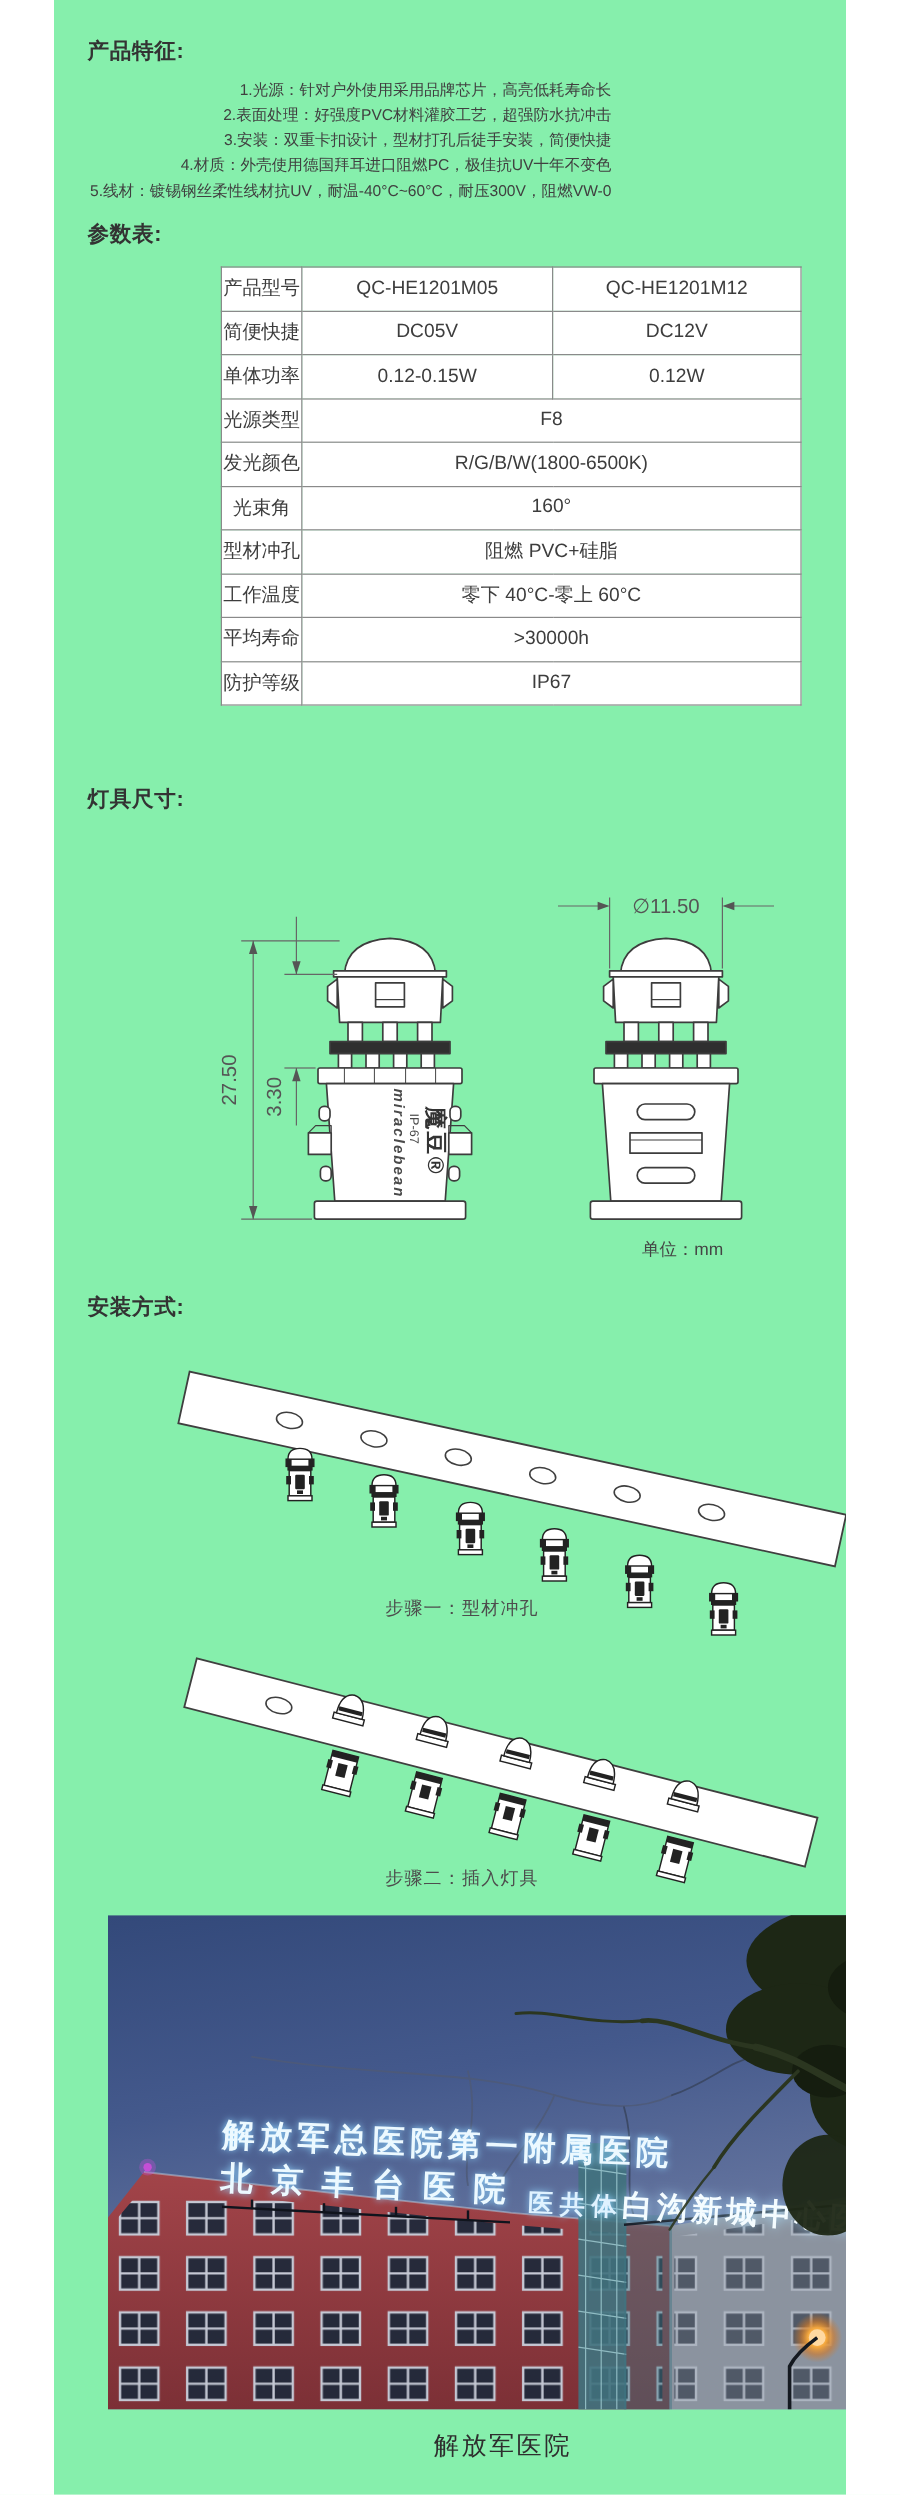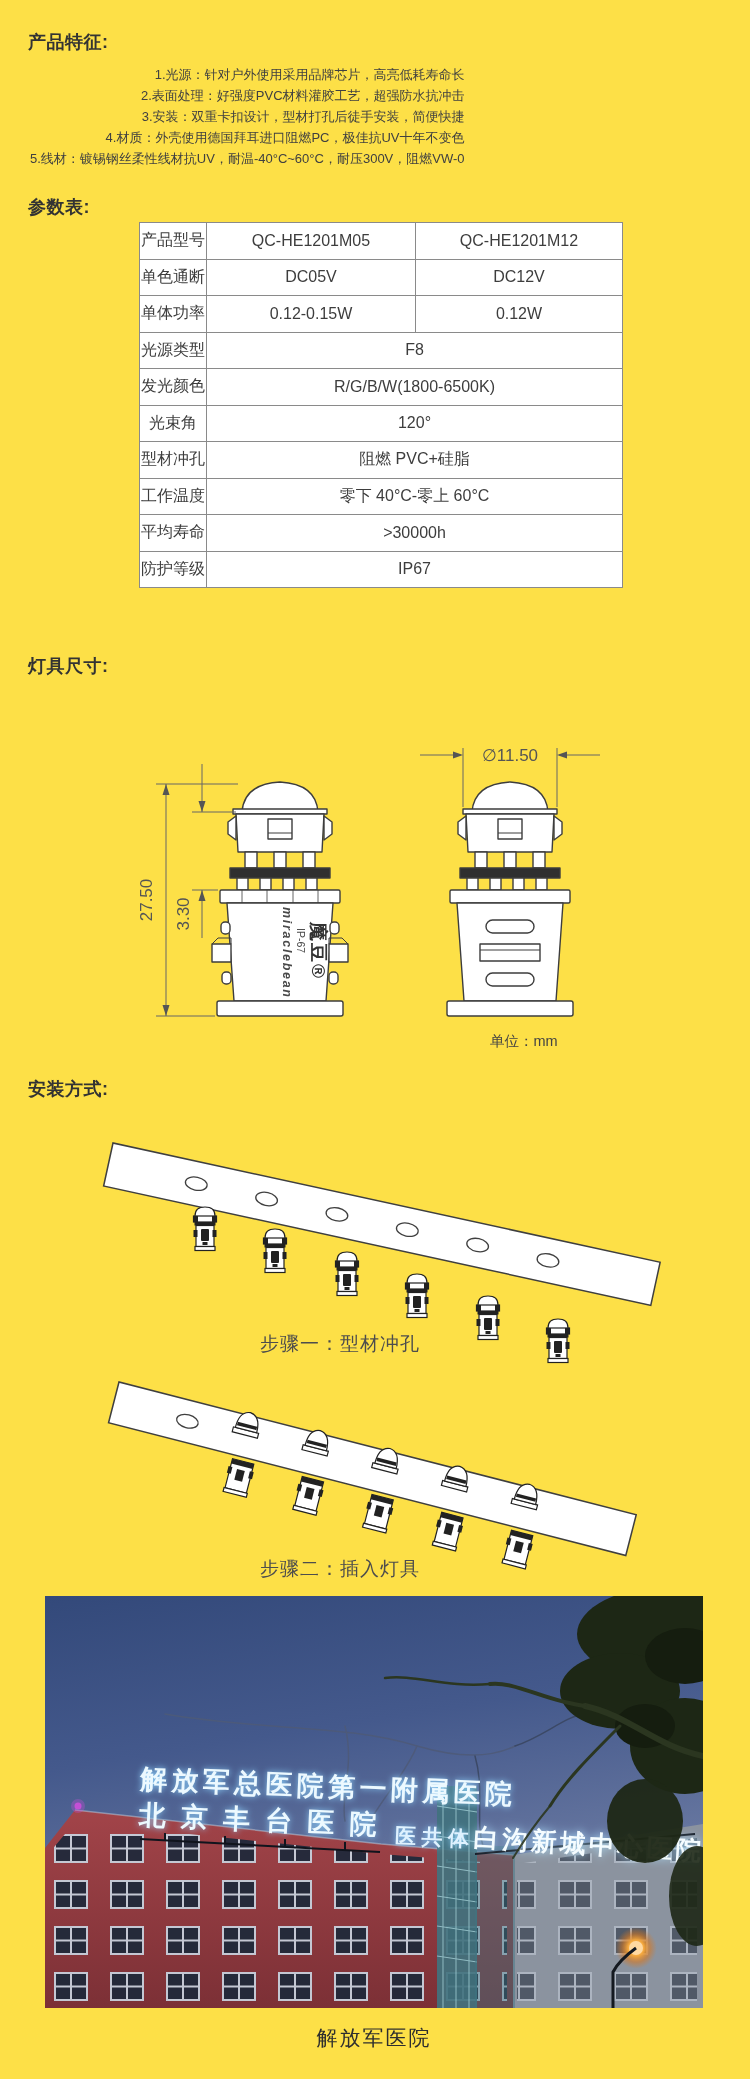--- a/index.html
+++ b/index.html
@@ -1,75 +1,75 @@
 <!DOCTYPE html>
 <html><head>
 <meta charset="utf-8">
 <style>
   * { margin:0; padding:0; box-sizing:border-box; }
   html,body { background:#ffffff; }
   body { font-family:"Liberation Sans", sans-serif; }
-  .page { position:relative; width:750px; height:2079px; background:#fde047; overflow:hidden; margin:0 auto; }
+  .page { position:relative; width:660px; height:2079px; background:#86efac; overflow:hidden; margin:0 auto; }
   .abs { position:absolute; }
   h2.sec { font-size:18px; font-weight:bold; color:#333; letter-spacing:0.5px; }
   .feature-list { list-style:none;text-align:right; }
   .feature-list li { font-size:13px; line-height:21px; color:#404040; white-space:nowrap; }
   table.params { border-collapse:collapse; table-layout:fixed; width:483px; }
   table.params td { border:1px solid #8a8a8a; font-size:16px; color:#3d3d3d;
     text-align:center; vertical-align:middle; height:36.5px; background:#fff; }
   td.c1 { width:67px; } td.c2 { width:209px; } td.c3 { width:207px;margin-top:48px; }
-  .caption-step { font-size:19px; color:#4d4d4d; text-align:center; letter-spacing:1px; }
+  .caption-step { font-size:15px; color:#4d4d4d; text-align:center; letter-spacing:1px; }
   .photo-caption { font-size:21px; font-weight:normal; color:#2e2e2e; text-align:center; letter-spacing:2px; }
   svg { display:block; }
   .dimtxt { font-size:17px; fill:#555; font-family:"Liberation Sans",sans-serif; }
   text { font-family:"Liberation Sans",sans-serif; }
 </style>
 </head>
 <body>
 
 <div class="page">
 
   <h2 class="sec abs" style="left:28px; top:30px;">产品特征:</h2>
   <ul class="feature-list abs" style="left:30px; top:64px;">
     <li>1.光源：针对户外使用采用品牌芯片，高亮低耗寿命长</li>
     <li>2.表面处理：好强度PVC材料灌胶工艺，超强防水抗冲击</li>
     <li>3.安装：双重卡扣设计，型材打孔后徒手安装，简便快捷</li>
     <li>4.材质：外壳使用德国拜耳进口阻燃PC，极佳抗UV十年不变色</li>
     <li>5.线材：镀锡钢丝柔性线材抗UV，耐温-40°C~60°C，耐压300V，阻燃VW-0</li>
   </ul>
 
-  <h2 class="sec abs" style="left:28px; top:183px;margin-top:12px;">参数表:</h2>
+  <h2 class="sec abs" style="left:28px; top:183px;">参数表:</h2>
   <table class="params abs" style="left:139px; top:222px;">
     <tbody>
         <tr>
       <td class="c1">产品型号</td>
       <td class="c2">QC-HE1201M05</td>
       <td class="c3">QC-HE1201M12</td>
     </tr>
     <tr>
-      <td class="c1">单色通断</td>
+      <td class="c1">简便快捷</td>
       <td class="c2">DC05V</td>
       <td class="c3">DC12V</td>
     </tr>
     <tr>
       <td class="c1">单体功率</td>
       <td class="c2">0.12-0.15W</td>
       <td class="c3">0.12W</td>
     </tr>
     <tr>
       <td class="c1">光源类型</td>
       <td colspan="2">F8</td>
     </tr>
     <tr>
       <td class="c1">发光颜色</td>
       <td colspan="2">R/G/B/W(1800-6500K)</td>
     </tr>
     <tr>
       <td class="c1">光束角</td>
-      <td colspan="2">120°</td>
+      <td colspan="2">160°</td>
     </tr>
     <tr>
       <td class="c1">型材冲孔</td>
       <td colspan="2">阻燃 PVC+硅脂</td>
     </tr>
     <tr>
       <td class="c1">工作温度</td>
       <td colspan="2">零下 40°C-零上 60°C</td>
     </tr>
     <tr>

